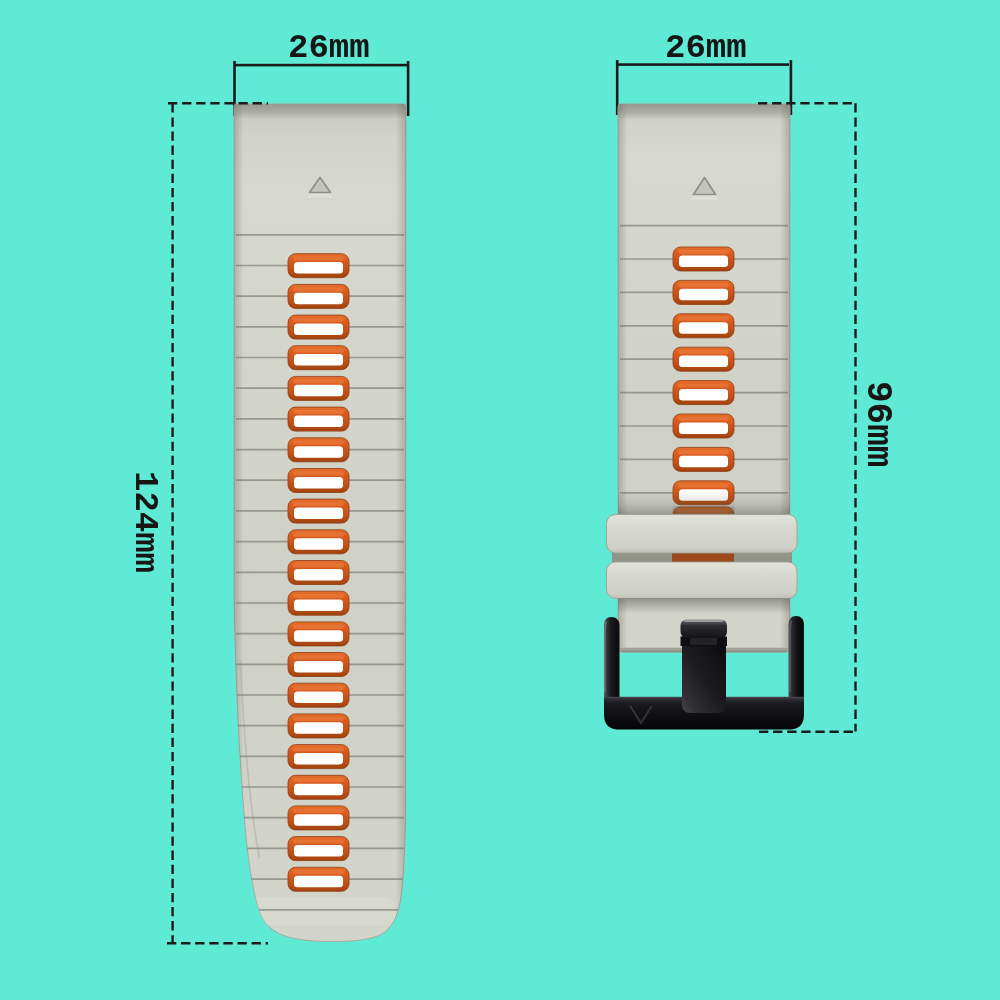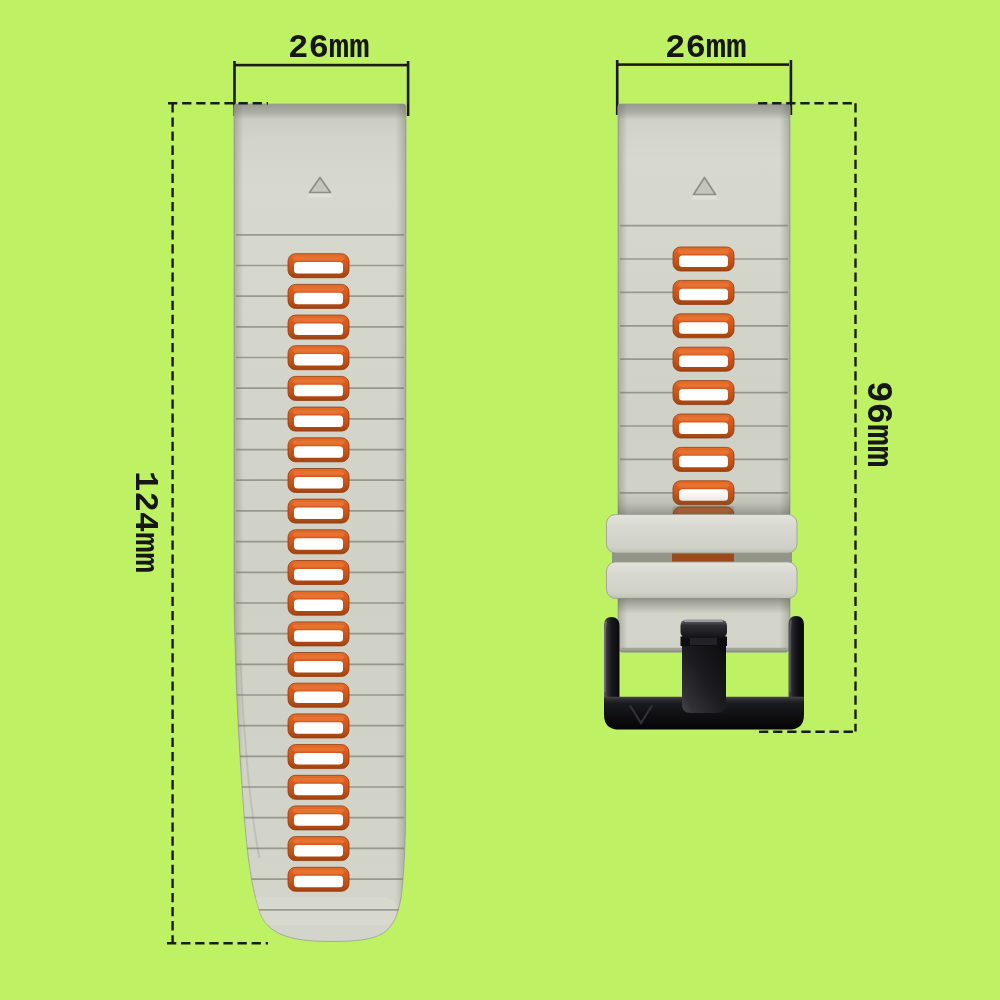--- a/index.html
+++ b/index.html
@@ -1,16 +1,16 @@
 <!DOCTYPE html>
 <html><head>
 <meta charset="utf-8">
 <style>
   html,body{margin:0;padding:0;background:#ffffff;}
-  .stage{width:1000px;height:1000px;position:relative;overflow:hidden;background:#bef264;
+  .stage{width:1000px;height:1000px;position:relative;overflow:hidden;background:#5eead4;
          font-family:"Liberation Sans", sans-serif;}
   text{font-family:"Liberation Mono", monospace;font-weight:bold;fill:#161616;}
 </style>
 </head>
 <body>
 <div class="stage">
 <svg width="1000" height="1000" viewBox="0 0 1000 1000">
 <defs>
   <linearGradient id="sg" x1="0" y1="0" x2="0" y2="1">
     <stop offset="0" stop-color="#c6c7bc"></stop>

